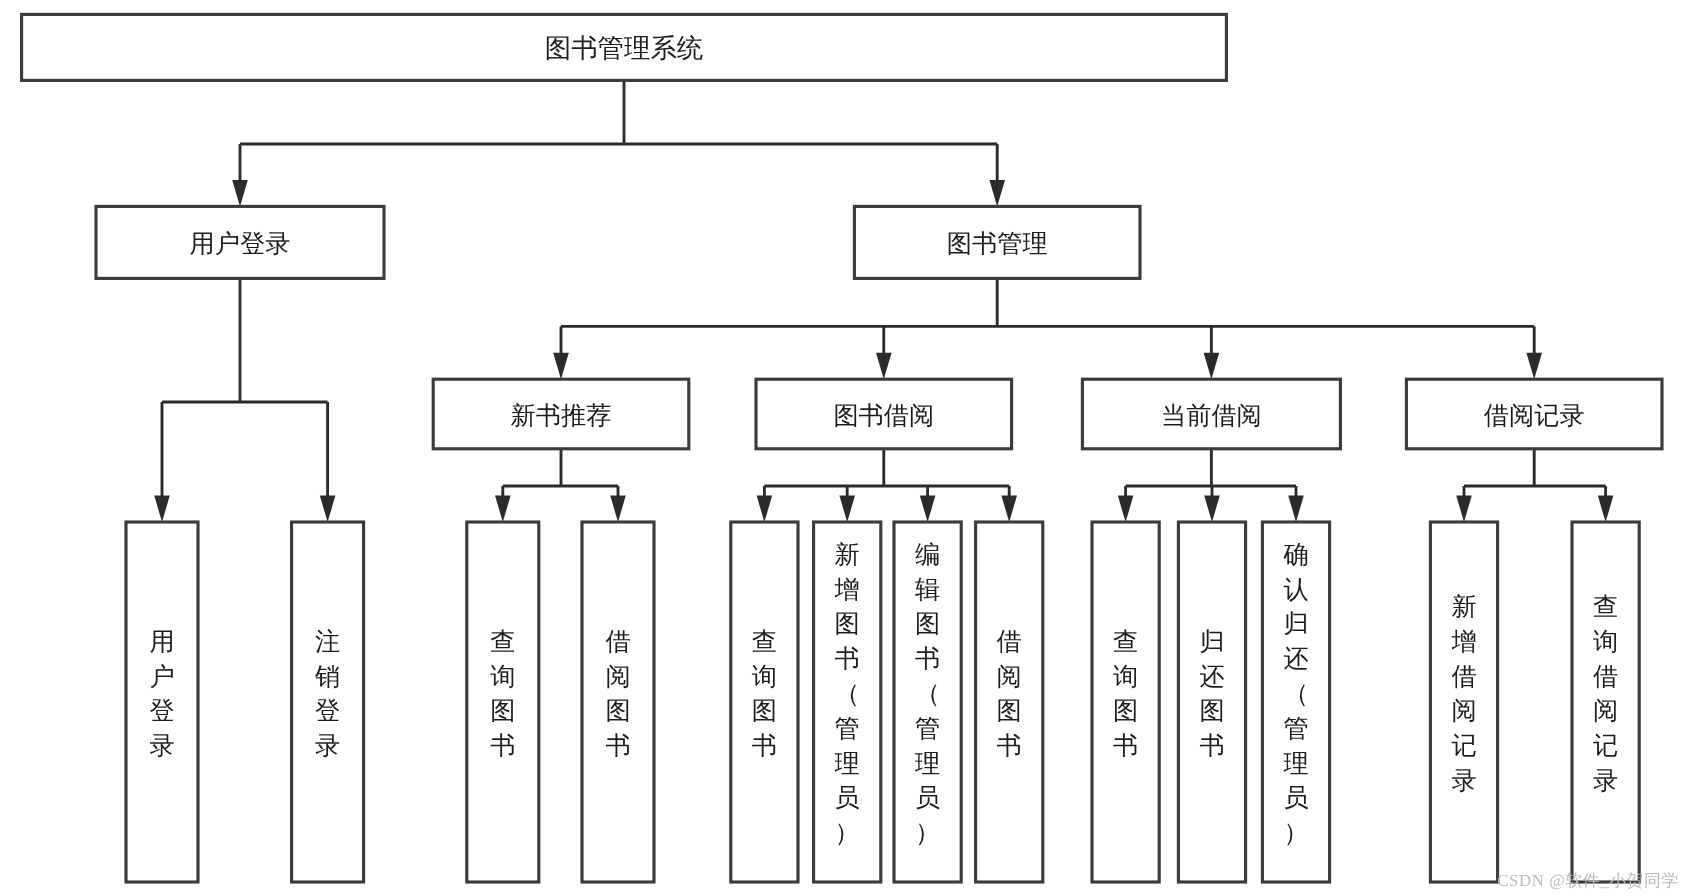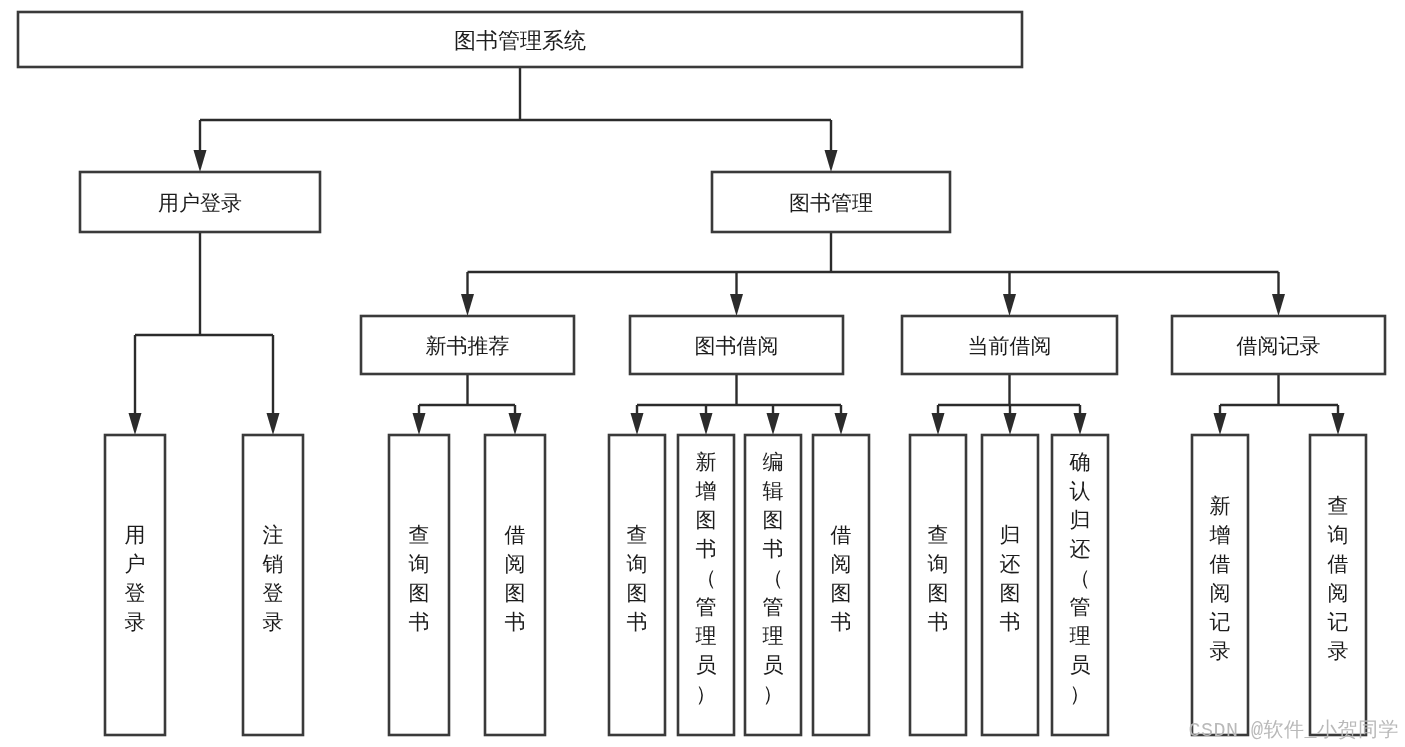--- a/index.html
+++ b/index.html
@@ -32,22 +32,22 @@
     fill: none;
     stroke-linecap: butt;
   }
   .arrow-head {
     fill: #2b2b2b;
   }
   .watermark {
     position: absolute;
     right: 6px;
     bottom: 4px;
-    font-family: Liberation Mono, monospace;
-    font-size: 20px;
+    font-family: Liberation Serif, serif;
+    font-size: 14px;
     color: #b9b9b9;
     white-space: nowrap;
     letter-spacing: 0.5px;
   }
 </style>
 </head>
 <body>
 
 <div id="diagram-root">
   <svg id="tree-svg" width="1405" height="747" viewBox="0 0 1405 747" xmlns="http://www.w3.org/2000/svg">

